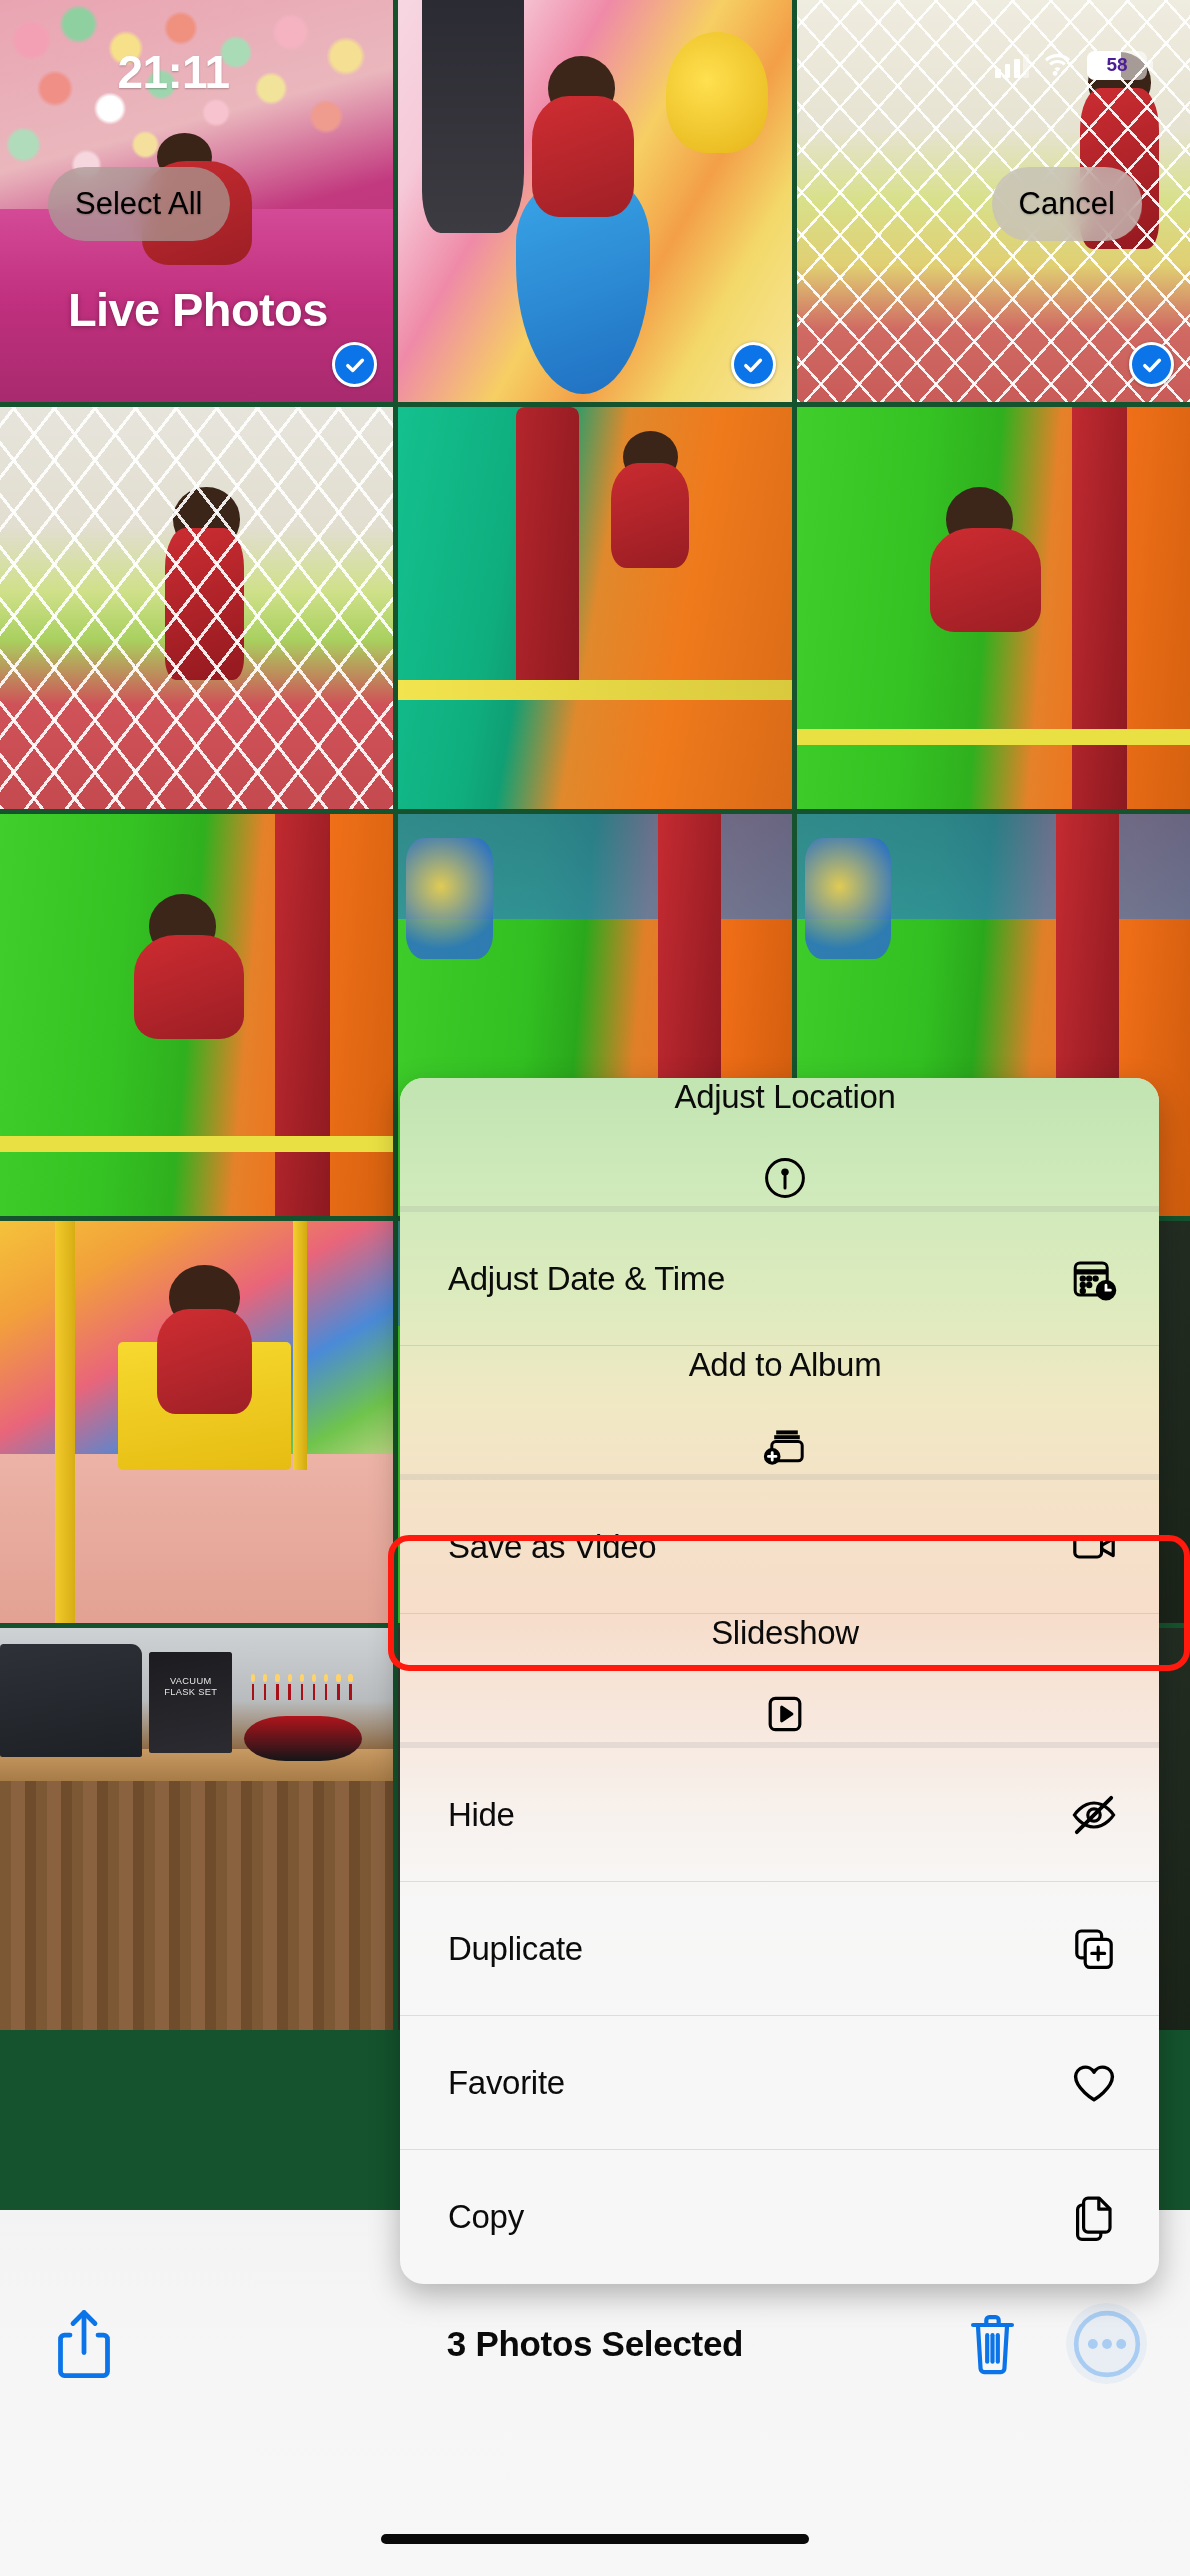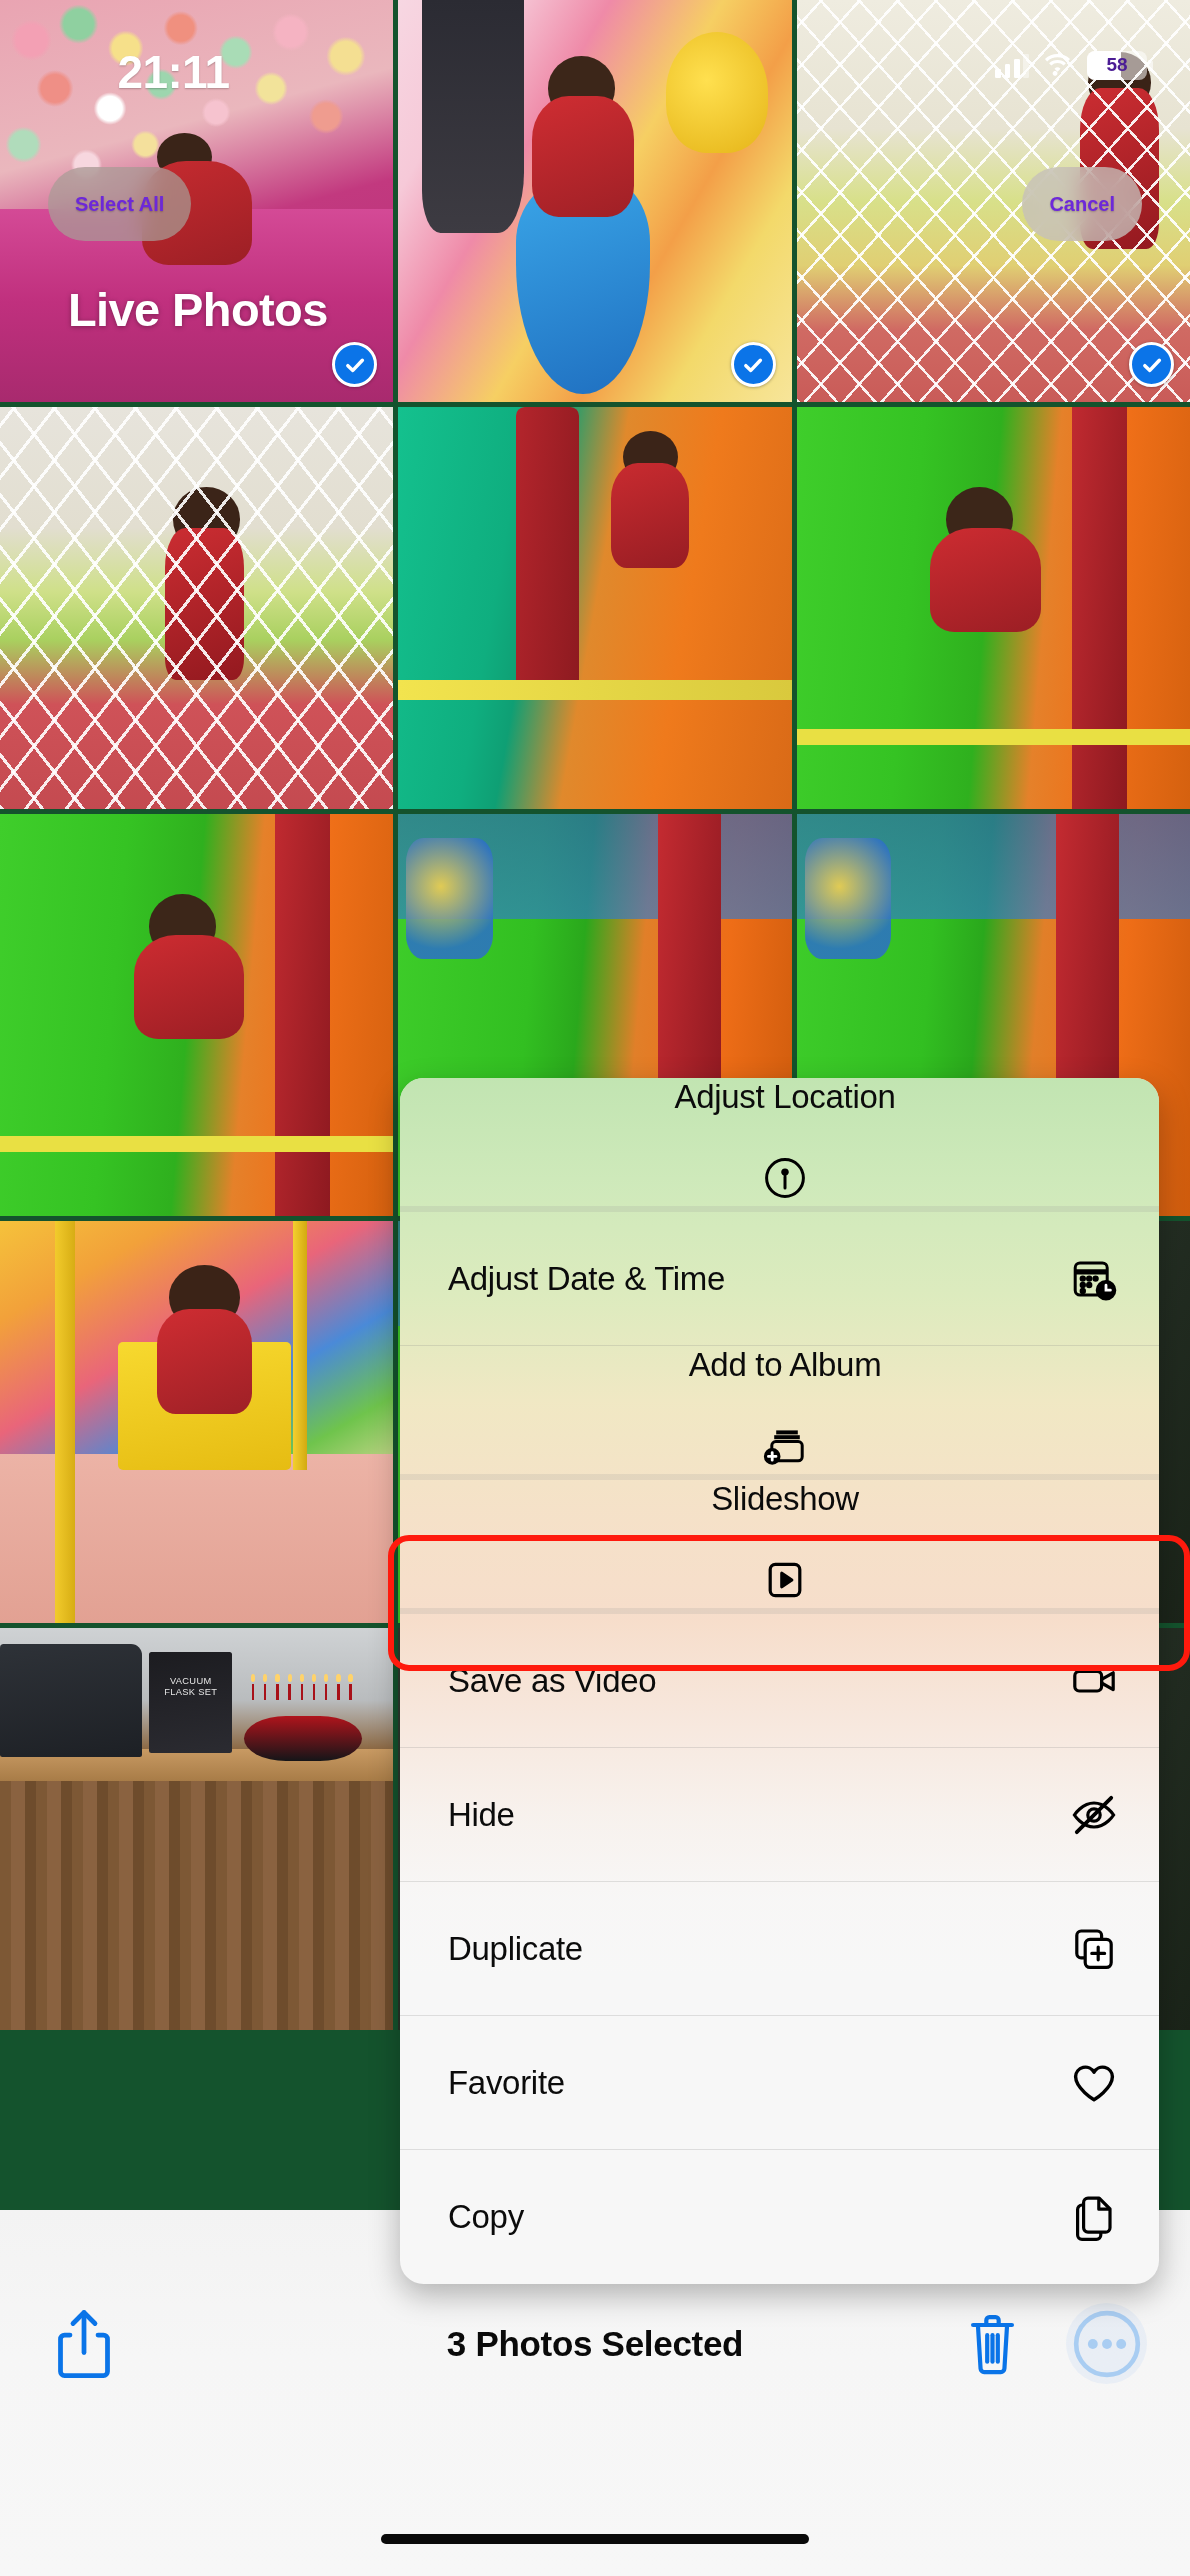--- a/index.html
+++ b/index.html
@@ -227,21 +227,21 @@
     background:rgba(255,255,255,.6); border-radius:0 2.5px 2.5px 0; }
 
   
   #header { position:absolute; left:0; top:0; width:1190px; height:384px; z-index:35; }
   .pill {
     position:absolute; top:167px; height:74px;
     background: rgba(168,157,150,.72);
     backdrop-filter: blur(11px);
     border-radius:37px;
     display:flex; align-items:center; justify-content:center;
-    color:#6d28d9; font-size:20px; font-weight:bold;
+    color:#000000; font-size:31px; font-weight:normal;
     padding:0 27px;
     text-shadow:0 0.6px 1.9px rgba(0,0,0,.22);
   }
   #select-all { left:48px; }
   #cancel { right:48px; background: rgba(196,189,184,.76); }
   #album-title {
     position:absolute; left:68px; top:282px;
     color:#ffffff; font-size:47px; font-weight:bold;
     letter-spacing:-0.6px;
     text-shadow:0 1.2px 5px rgba(0,0,0,.35);
@@ -534,35 +534,35 @@
         <span class="mi-icon">
           <svg viewBox="0 0 24 24" fill="none" stroke="#000" stroke-width="1.5">
             <path d="M7.6 5.2 H18.4" stroke-width="2"></path>
             <path d="M6.6 7.6 H19.4" stroke-width="2"></path>
             <rect x="5.4" y="9.8" width="15.2" height="9.6" rx="2"></rect>
             <circle cx="5.6" cy="17.2" r="3.4" fill="#000"></circle>
             <path d="M5.6 15.3 V19.1 M3.7 17.2 H7.5" stroke="#fff" stroke-width="1.4" stroke-linecap="round"></path>
           </svg>
         </span>
       </div>
+      <div class="menu-item">
+        <span class="label">Save as Video</span>
+        <span class="mi-icon">
+          <svg viewBox="0 0 24 24" fill="none" stroke="#000" stroke-width="1.6">
+            <rect x="2.4" y="7.2" width="13.4" height="9.8" rx="2.2"></rect>
+            <path d="M15.8 11.2 L21.6 7.9 V16.3 L15.8 13 z" stroke-linejoin="round"></path>
+          </svg>
+        </span>
+      </div>
       <div class="menu-item group-end">
         <span class="label">Slideshow</span>
         <span class="mi-icon">
           <svg viewBox="0 0 24 24" fill="none" stroke="#000" stroke-width="1.6">
             <rect x="4.6" y="4.2" width="14.8" height="15.6" rx="2.6"></rect>
             <path d="M10.4 8.6 L15.4 12 L10.4 15.4 z" fill="#000" stroke-linejoin="round"></path>
-          </svg>
-        </span>
-      </div>
-      <div class="menu-item">
-        <span class="label">Save as Video</span>
-        <span class="mi-icon">
-          <svg viewBox="0 0 24 24" fill="none" stroke="#000" stroke-width="1.6">
-            <rect x="2.4" y="7.2" width="13.4" height="9.8" rx="2.2"></rect>
-            <path d="M15.8 11.2 L21.6 7.9 V16.3 L15.8 13 z" stroke-linejoin="round"></path>
           </svg>
         </span>
       </div>
       <div class="menu-item">
         <span class="label">Hide</span>
         <span class="mi-icon">
           <svg viewBox="0 0 24 24" fill="none" stroke="#000" stroke-width="1.6" stroke-linecap="round">
             <path d="M2.2 12 S6 6 12 6 s9.8 6 9.8 6 -3.8 6 -9.8 6 S2.2 12 2.2 12 z"></path>
             <circle cx="12" cy="12" r="3.1"></circle>
             <path d="M3.4 20.6 L20.6 3.4" stroke-width="1.9"></path>

